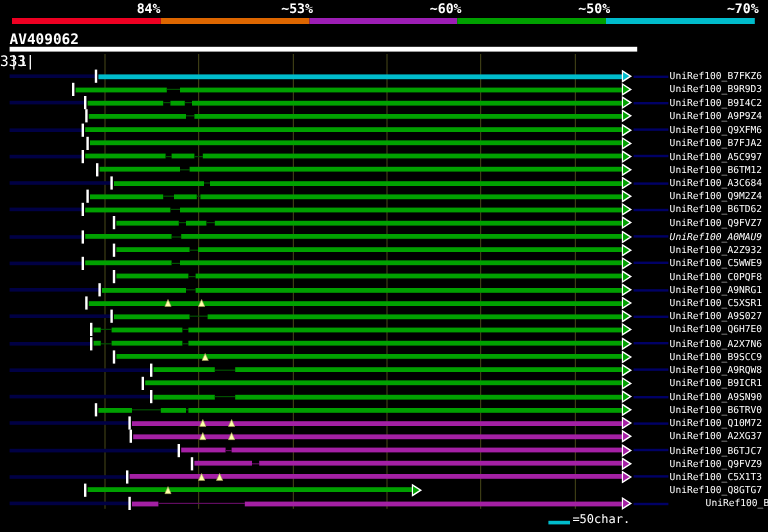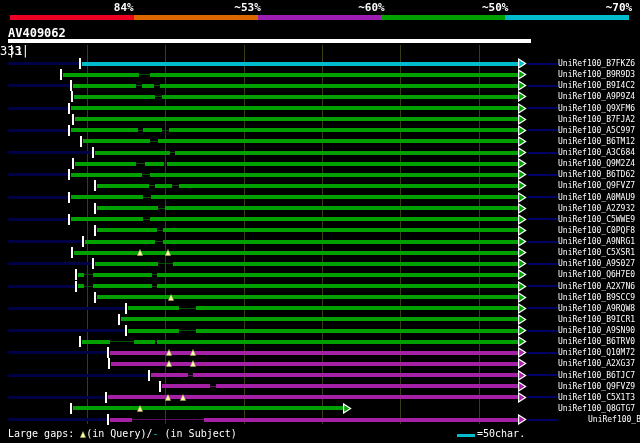--- a/index.html
+++ b/index.html
@@ -185,21 +185,21 @@
       <div class="abs" style="left: 0px; top: 0px;">
         <div class="abs" style="left: 8px; top: 195.5px; width: 62px; height: 3px; background: rgb(0, 0, 68);"></div>
         <div class="abs" style="left: 68px; top: 191.5px; width: 2px; height: 11px; background: rgb(255, 255, 255);"></div>
         <div class="abs" style="left: 71px; top: 195px; width: 72px; height: 4px; background: rgb(0, 160, 0);"></div>
         <div class="abs" style="left: 143px; top: 196.5px; width: 8px; height: 1px; background: rgb(0, 80, 0);"></div>
         <div class="abs" style="left: 151px; top: 195px; width: 368px; height: 4px; background: rgb(0, 160, 0);"></div>
         <svg width="9" height="11" style="position: absolute; left: 518px; top: 191.5px;">
           <polygon points="0.6,1 7.6,5.5 0.6,10" fill="#00a000" stroke="#fff" stroke-width="1.2"></polygon>
         </svg>
         <div class="abs" style="left: 528px; top: 196px; width: 29px; height: 2px; background: rgb(0, 0, 102);"></div>
-        <div class="abs" style="left: 558px; top: 192.5px; height: 9px; line-height: 9px; color: rgb(255, 255, 255); font-size: 8px; white-space: pre;">UniRef100_A0MAU9</div>
+        <div class="abs" style="left: 558px; top: 192.5px; height: 9px; line-height: 9px; color: rgb(255, 255, 255); font-size: 8px; white-space: pre; font-style: italic;">UniRef100_A0MAU9</div>
       </div>
       <div class="abs" style="left: 0px; top: 0px;">
         <div class="abs" style="left: 94px; top: 202.625px; width: 2px; height: 11px; background: rgb(255, 255, 255);"></div>
         <div class="abs" style="left: 97px; top: 206.125px; width: 61px; height: 4px; background: rgb(0, 160, 0);"></div>
         <div class="abs" style="left: 158px; top: 207.625px; width: 7px; height: 1px; background: rgb(0, 80, 0);"></div>
         <div class="abs" style="left: 165px; top: 206.125px; width: 354px; height: 4px; background: rgb(0, 160, 0);"></div>
         <svg width="9" height="11" style="position: absolute; left: 518px; top: 202.625px;">
           <polygon points="0.6,1 7.6,5.5 0.6,10" fill="#00a000" stroke="#fff" stroke-width="1.2"></polygon>
         </svg>
         <div class="abs" style="left: 558px; top: 203.625px; height: 9px; line-height: 9px; color: rgb(255, 255, 255); font-size: 8px; white-space: pre;">UniRef100_A2Z932</div>
@@ -430,20 +430,17 @@
         <div class="abs" style="left: 110px; top: 417.5px; width: 22px; height: 4px; background: rgb(164, 32, 164);"></div>
         <div class="abs" style="left: 132px; top: 419px; width: 72px; height: 1px; background: rgb(96, 12, 96);"></div>
         <div class="abs" style="left: 204px; top: 417.5px; width: 315px; height: 4px; background: rgb(164, 32, 164);"></div>
         <svg width="9" height="11" style="position: absolute; left: 518px; top: 414px;">
           <polygon points="0.6,1 7.6,5.5 0.6,10" fill="#a420a4" stroke="#fff" stroke-width="1.2"></polygon>
         </svg>
         <div class="abs" style="left: 528px; top: 418.5px; width: 29px; height: 2px; background: rgb(0, 0, 102);"></div>
         <div class="abs" style="left: 588px; top: 415px; height: 9px; line-height: 9px; color: rgb(255, 255, 255); font-size: 8px; white-space: pre;">UniRef100_B9F868</div>
       </div>
     </div>
-  <div class="legend"><span>Large gaps: </span><svg width="6" height="7">
-        <polygon points="3,0.5 5.7,6.5 0.3,6.5" fill="#ffffaa" stroke="#a0a050" stroke-width="0.5"></polygon>
-      </svg><span>(in Query)/</span><span style="color:#00c8c8">-</span><span> (in Subject)</span></div>
   <div class="sample">
     <span class="sw"></span>
     <span class="sampletext">=50char.</span>
   </div>
 </div>
 
 </body></html>

